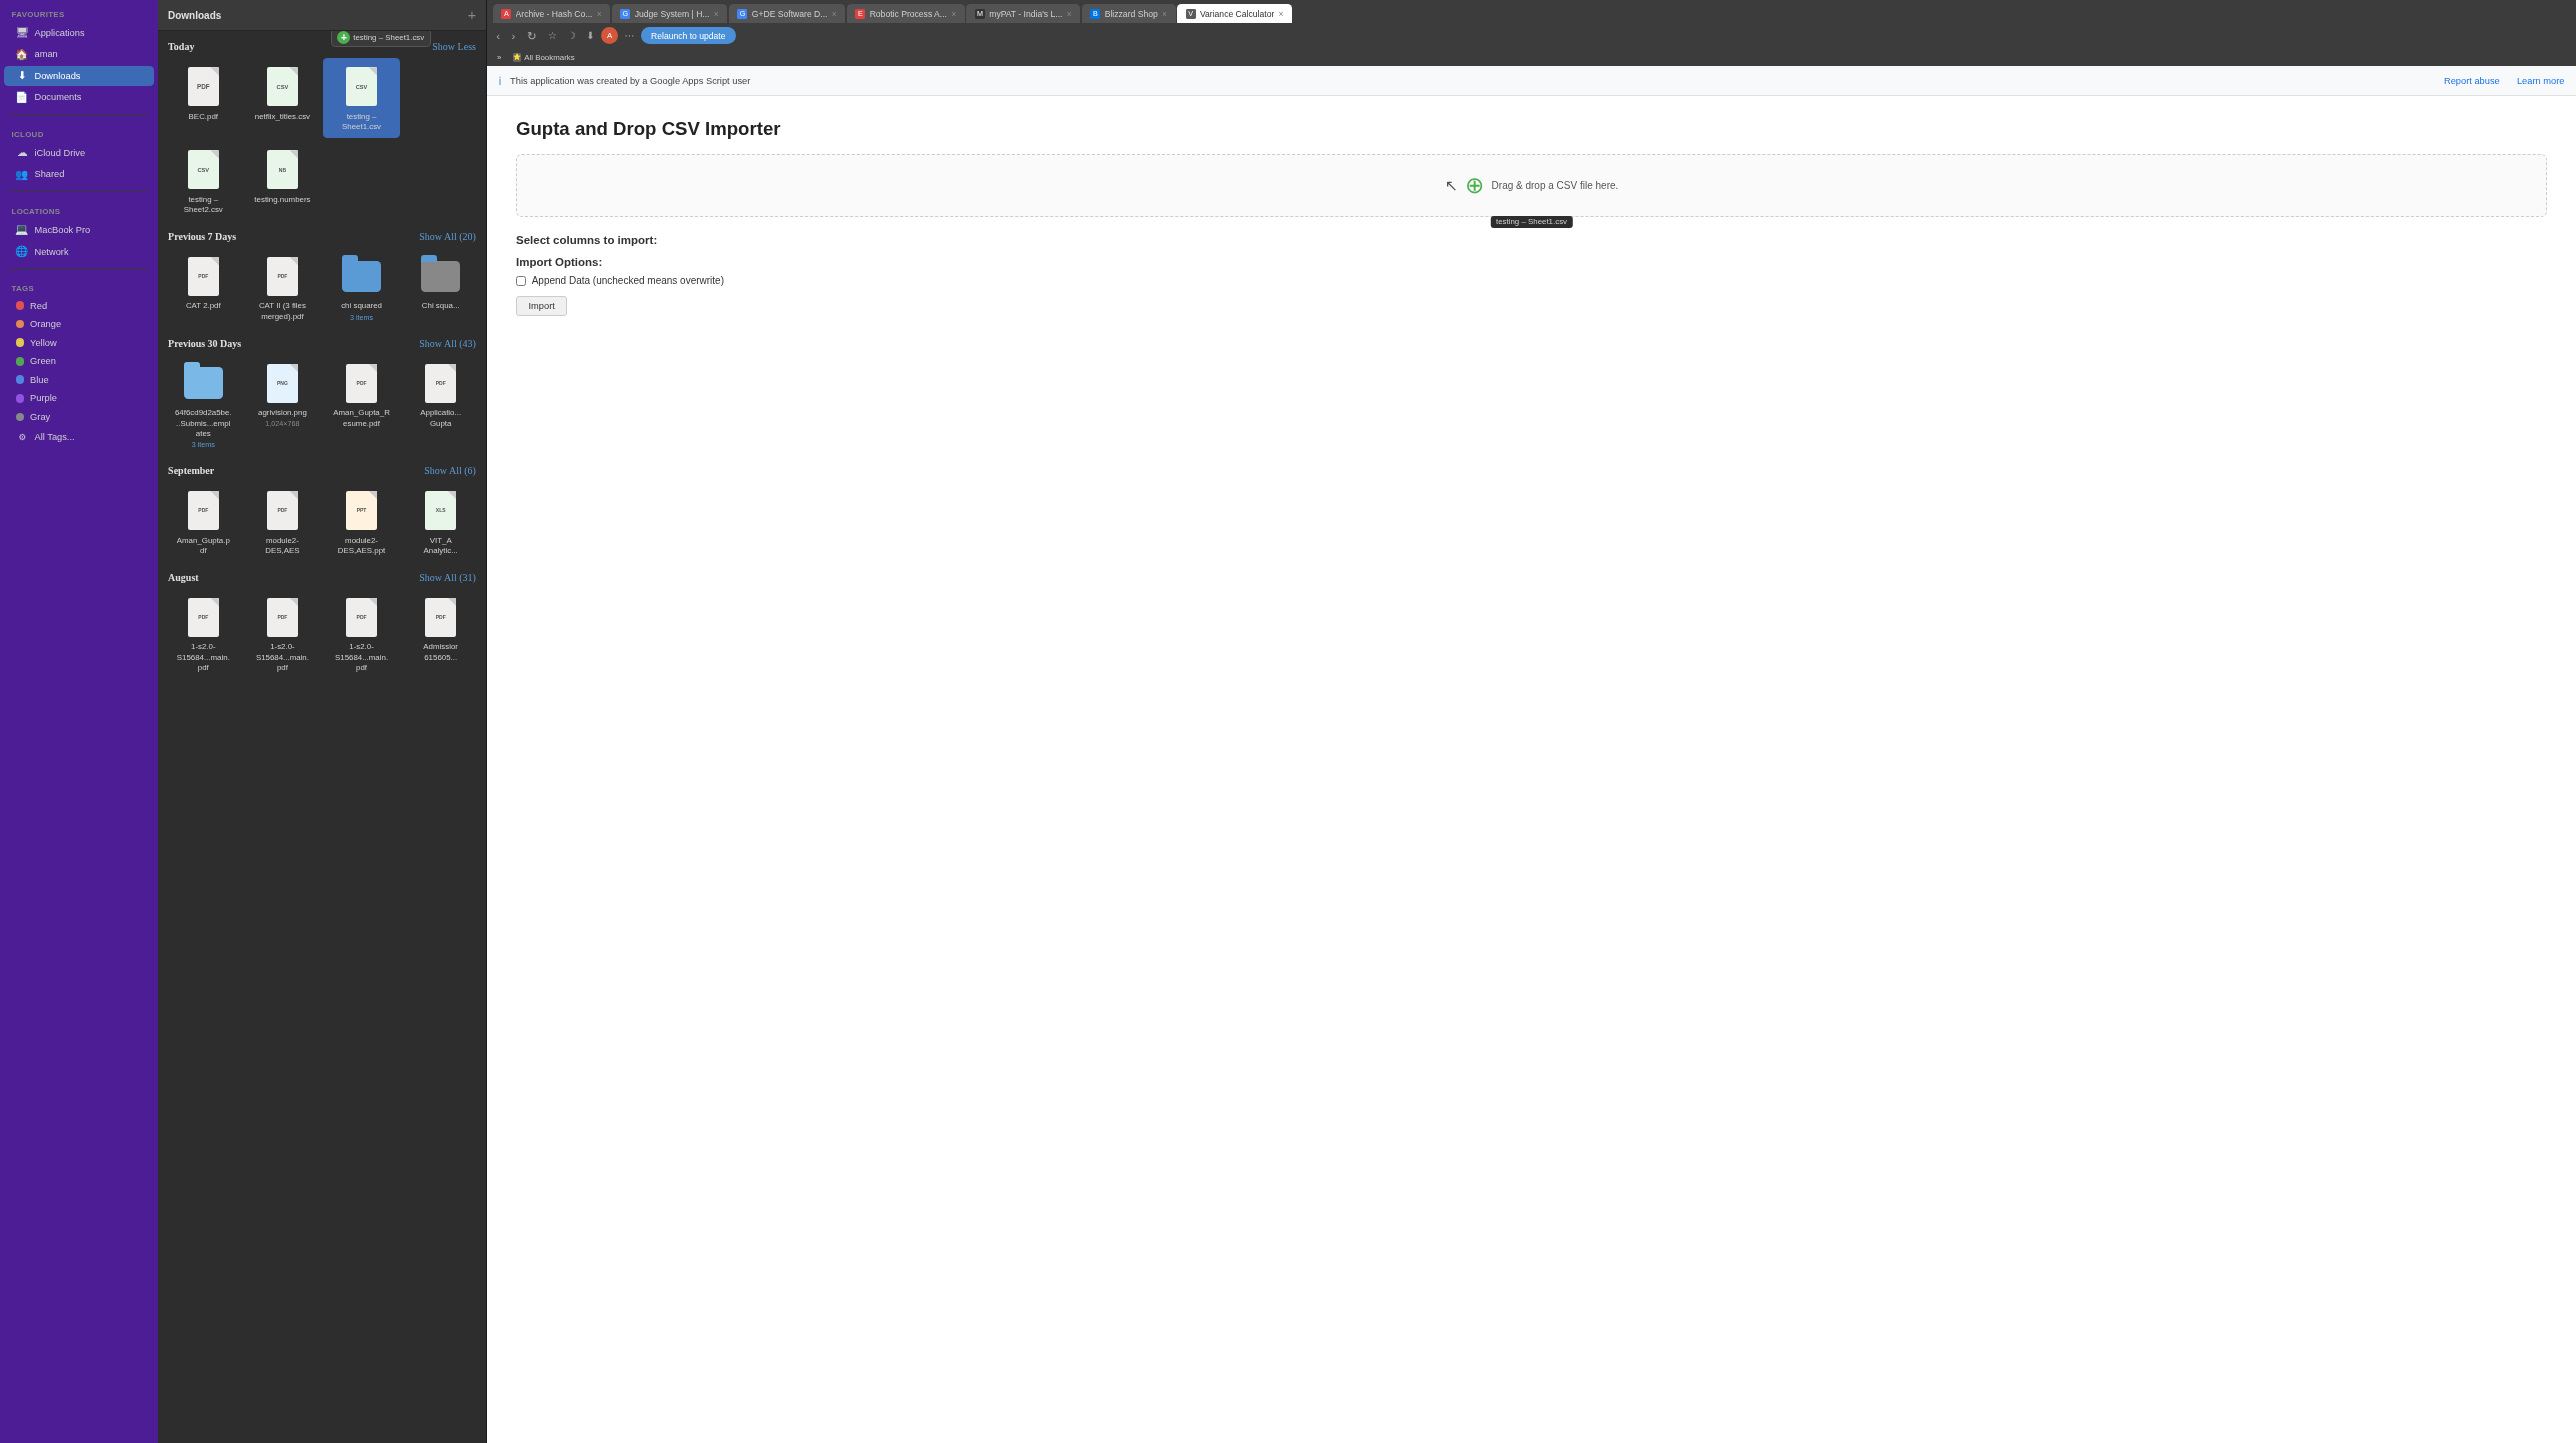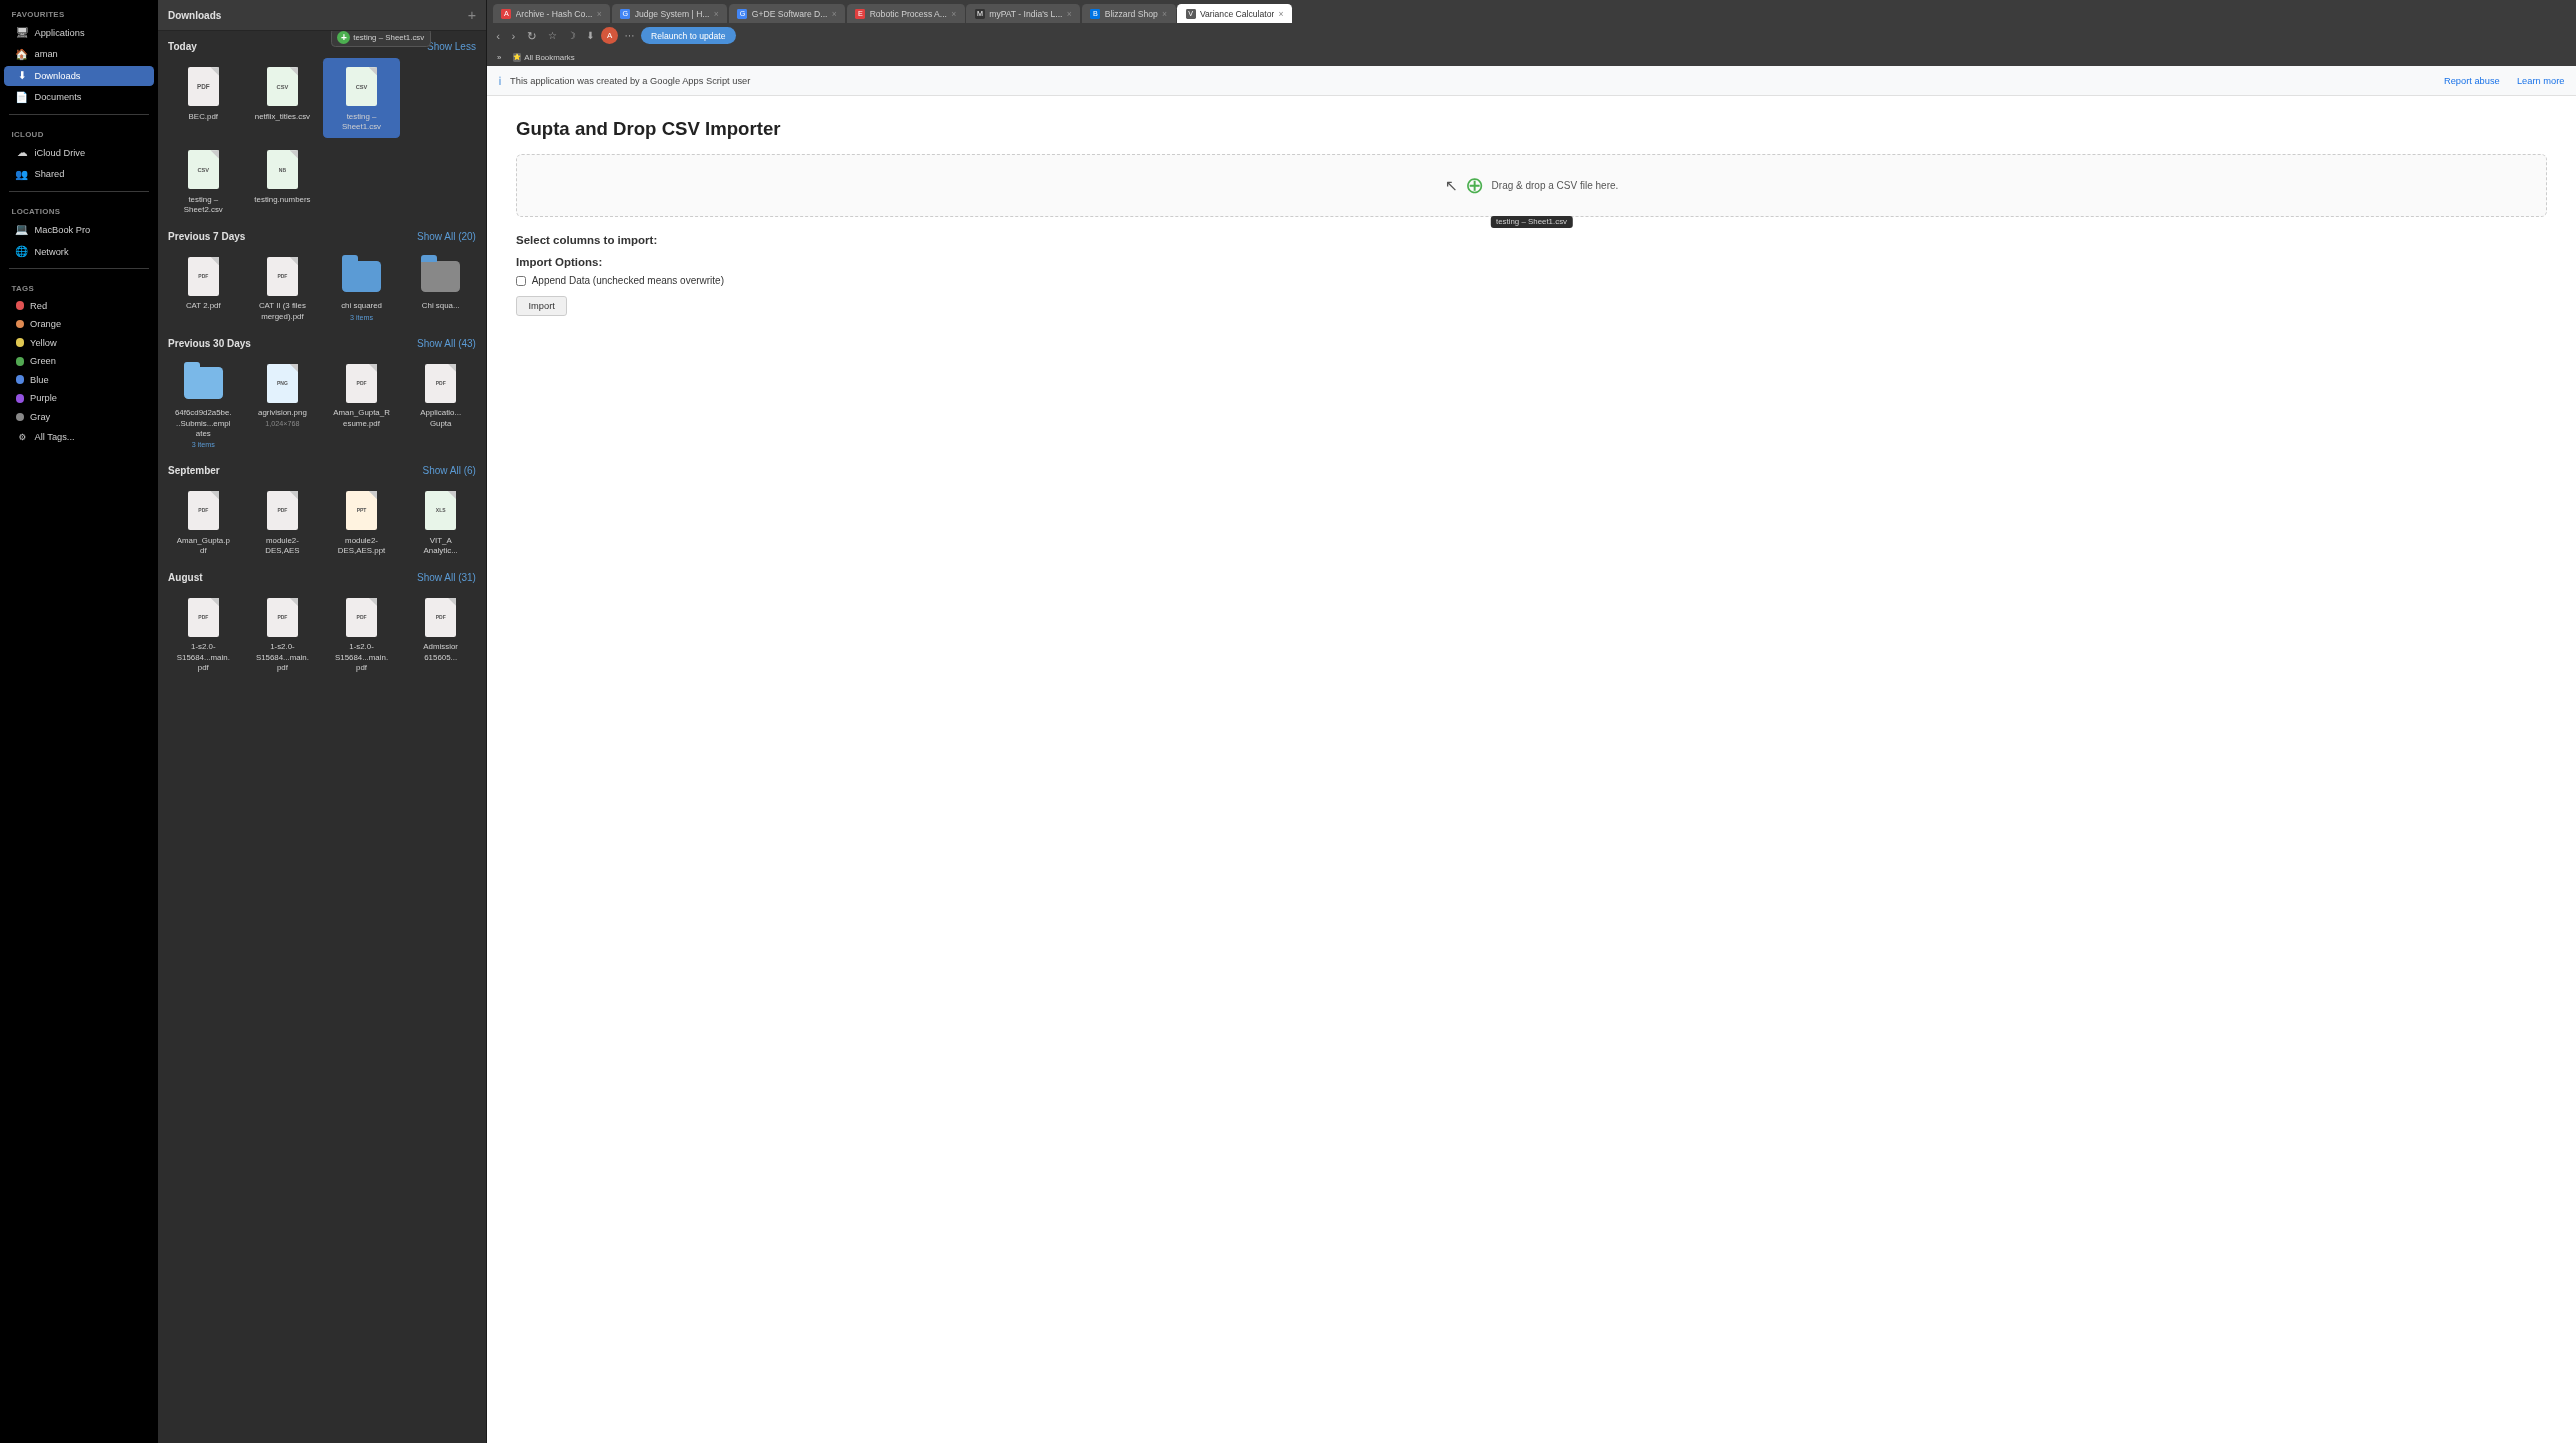--- a/index.html
+++ b/index.html
@@ -2,21 +2,21 @@
 <html style="font-size:11.5px"><head>
   <meta charset="utf-8">
   <style>
     * { box-sizing: border-box; margin: 0; padding: 0; }
     body { font-family: -apple-system, BlinkMacSystemFont, 'Helvetica Neue', Arial, sans-serif; display: flex; height: 100vh; overflow: hidden; background: #1e1e1e; }
 
     
     #sidebar {
       width: 158px;
       min-width: 158px;
-      background: #000000;
+      background: #4c1d95;
       color: #d0d0d0;
       display: flex;
       flex-direction: column;
       font-size: 9.3px;
       overflow-y: auto;
       padding-bottom: 18px;
     }
     .sidebar-section-title {
       color: #888;
       font-size: 7.9px;
@@ -60,20 +60,21 @@
       border-bottom: 0.7px solid #252525;
     }
     #finder-toolbar .title { font-size: 10px; font-weight: 600; color: #e0e0e0; }
     #finder-toolbar .add-btn { color: #888; font-size: 14.3px; cursor: pointer; }
     #finder-content { overflow-y: auto; flex: 1; padding: 0 7.2px 11.5px 7.2px; }
     .section-header {
       display: flex;
       justify-content: space-between;
       align-items: flex-start;
       padding: 10px 2.9px 5.7px 2.9px;
+      font-family: Liberation Serif, serif;
     }
     .section-header .section-title { font-size: 10px; font-weight: 600; color: #e0e0e0; }
     .section-header .section-action { font-size: 10px; color: #5b9bd5; cursor: pointer; }
     .files-grid { display: grid; grid-template-columns: repeat(4, 1fr); gap: 2.9px; }
     .file-item {
       display: flex;
       flex-direction: column;
       align-items: center;
       padding: 5.7px 2.9px;
       border-radius: 4.3px;

